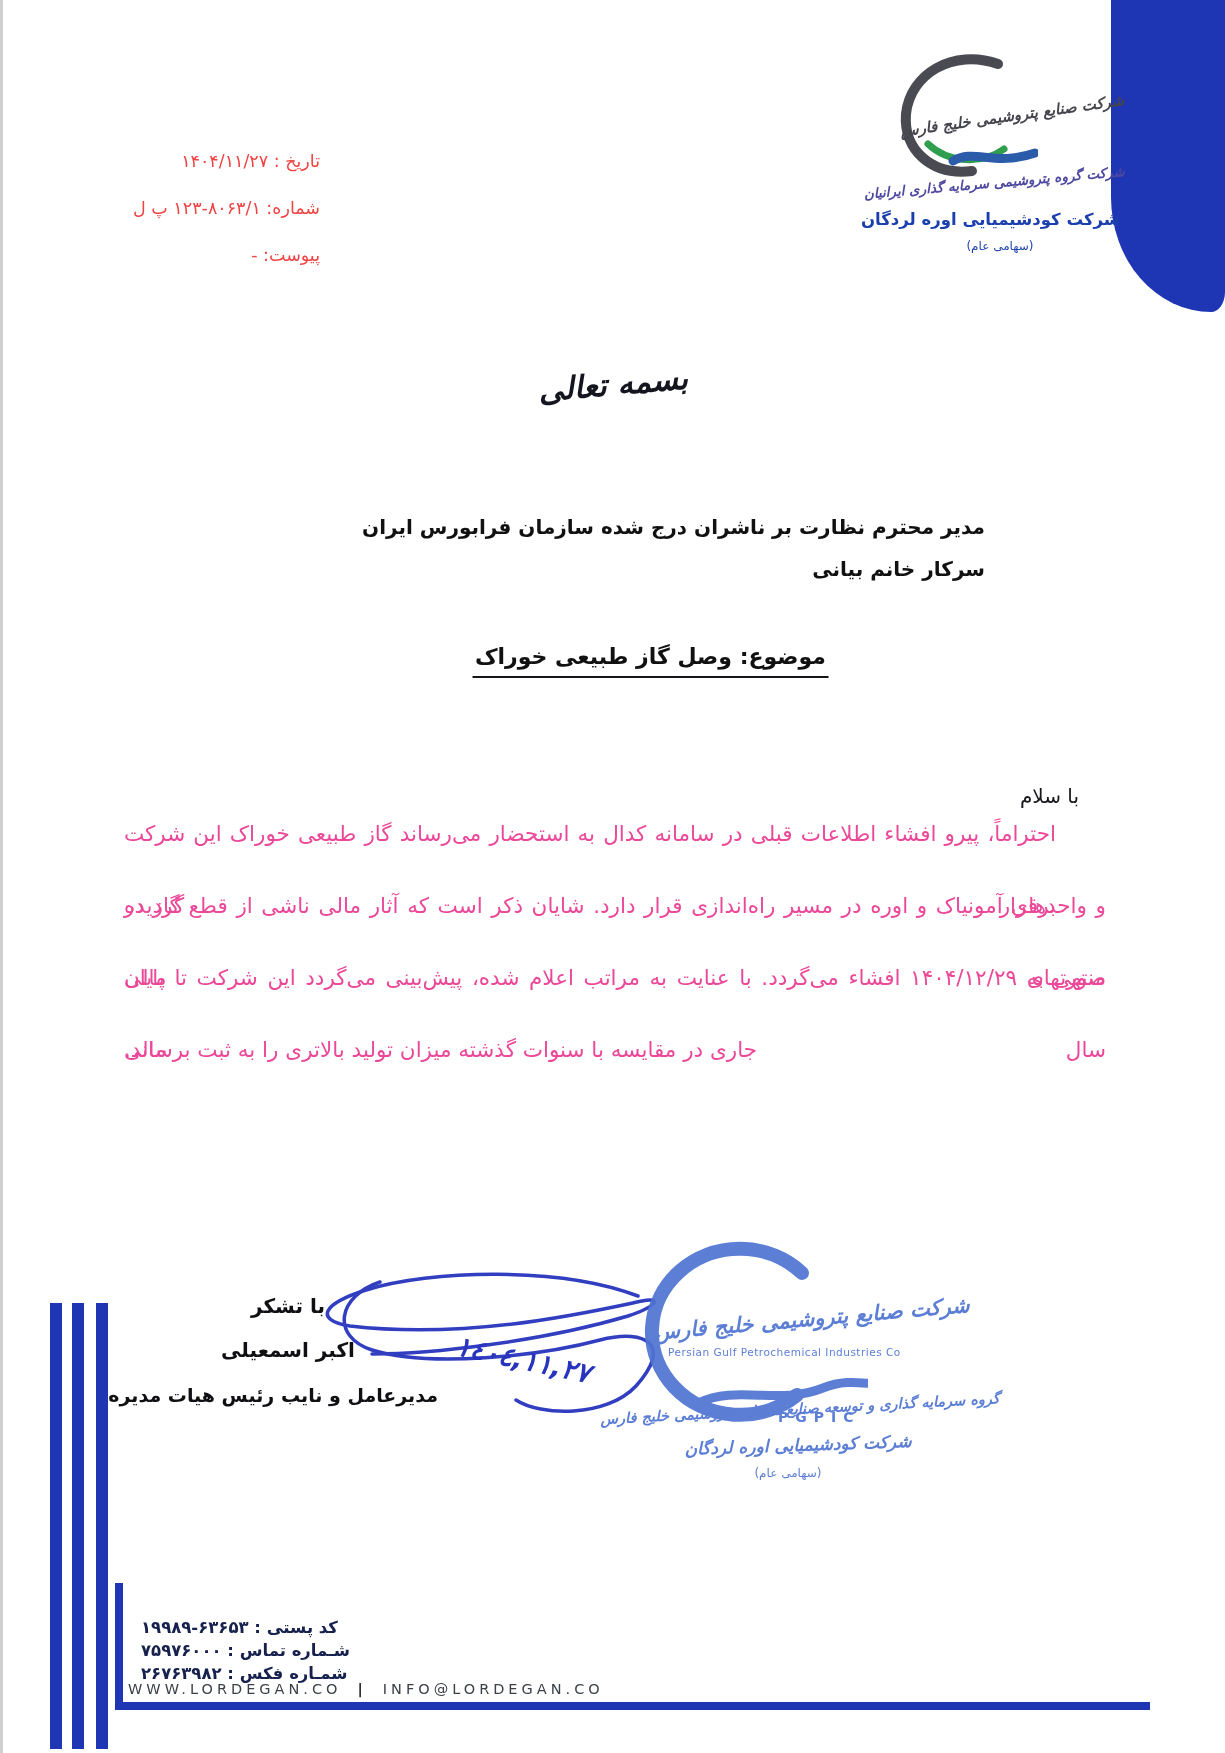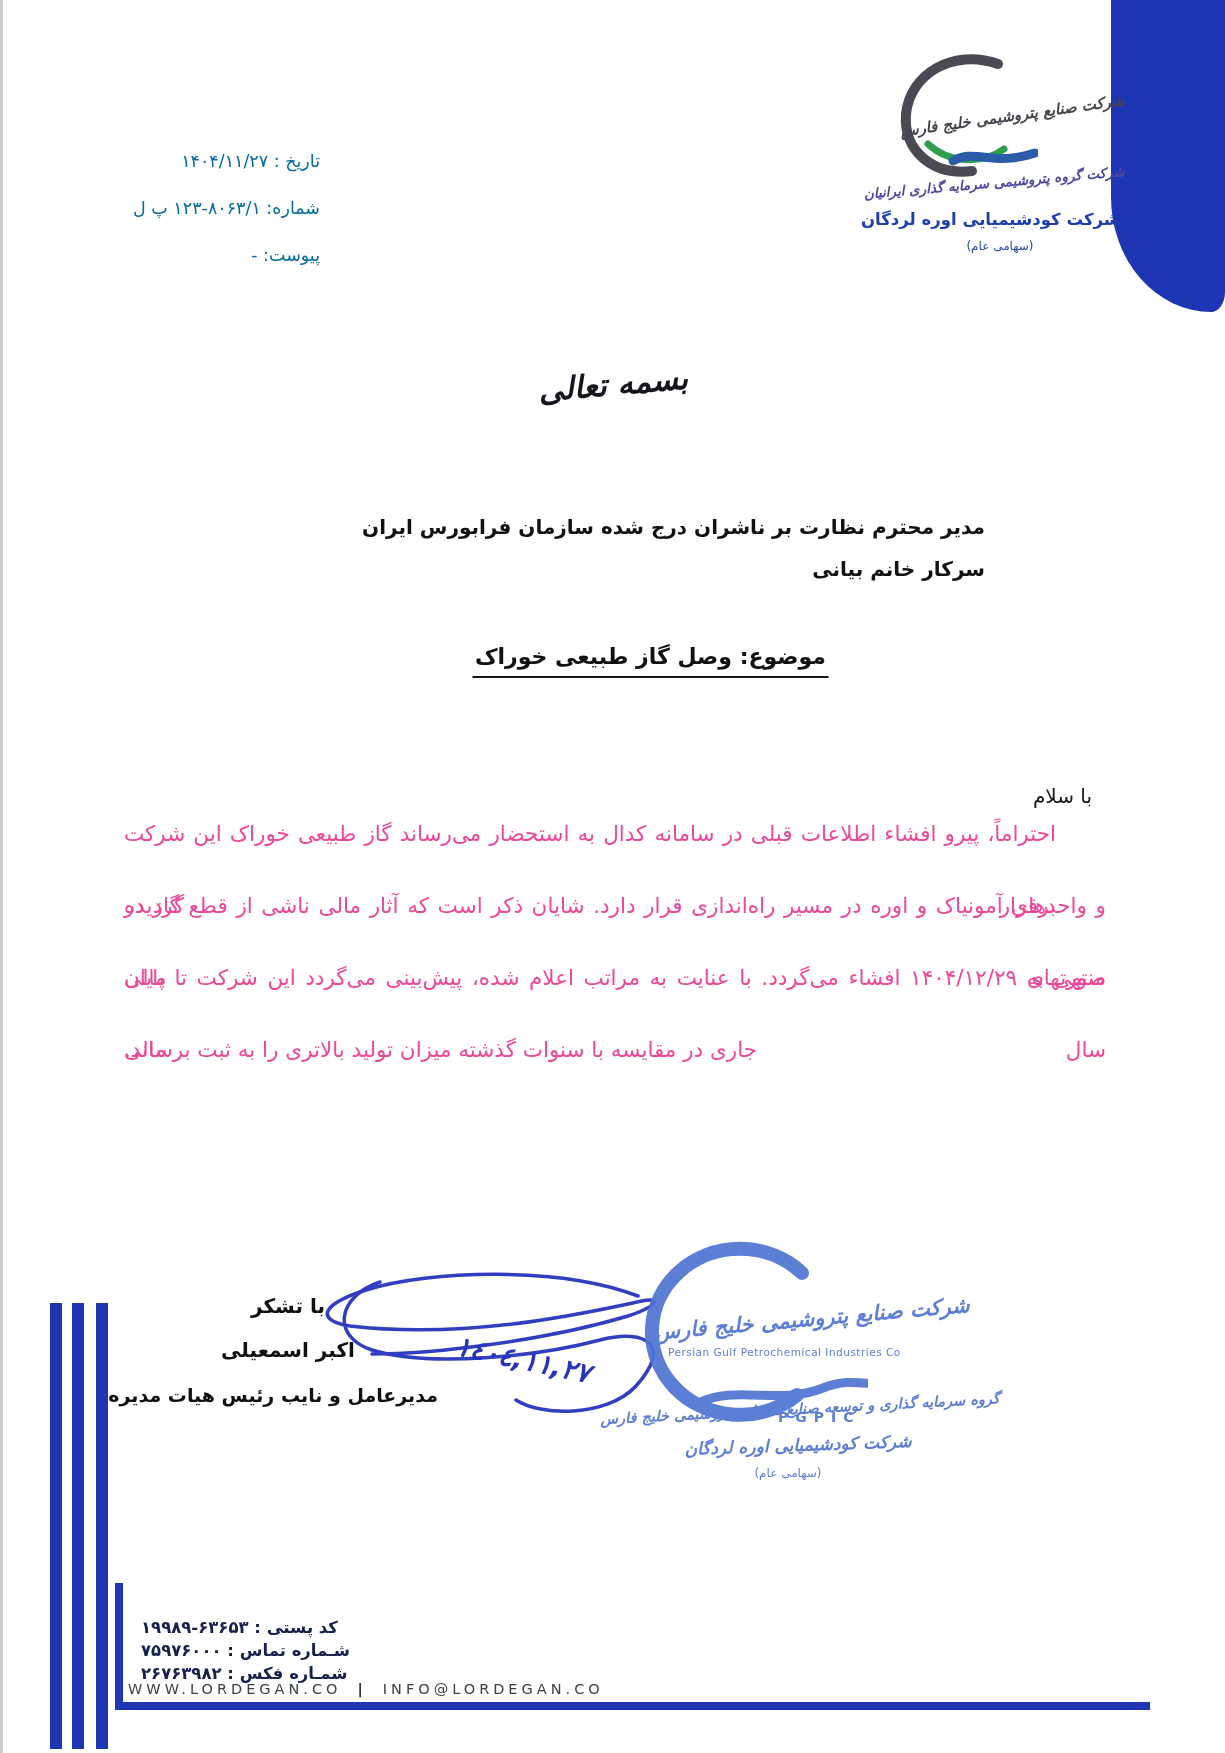--- a/index.html
+++ b/index.html
@@ -17,32 +17,32 @@
   .logo-l1{position:absolute;left:40px;top:58px;width:215px;font-size:15px;font-style:italic;
            font-weight:600;color:#45454e;transform:rotate(-8deg);text-align:center;direction:rtl;white-space:nowrap;}
   .logo-l2{position:absolute;left:2px;top:126px;width:253px;font-size:13.5px;font-style:italic;
            font-weight:600;color:#4d48a0;transform:rotate(-5deg);text-align:center;direction:rtl;white-space:nowrap;}
   .logo-l3{position:absolute;left:10px;top:162px;width:240px;font-size:16.5px;font-weight:bold;
            color:#1b3fae;text-align:center;direction:rtl;white-space:nowrap;}
   .logo-l4{position:absolute;left:10px;top:191px;width:240px;font-size:12px;color:#2446b0;
            text-align:center;direction:rtl;}
   
   .hdr{left:120px;top:138px;width:200px;direction:rtl;text-align:right;font-size:17.5px;
-       line-height:47px;color:#0369a1;white-space:nowrap;}
+       line-height:47px;color:#ef4444;white-space:nowrap;}
   
   .besm{left:50%;top:366px;transform:translateX(-50%) rotate(-5deg);font-size:31px;font-weight:bold;
         font-style:italic;color:#15151f;direction:rtl;white-space:nowrap;}
   
   .recip{right:240px;top:506px;direction:rtl;text-align:right;font-weight:bold;font-size:20px;
          line-height:42px;color:#111;white-space:nowrap;}
   
   .subj{left:50%;top:644px;transform:translateX(-50%);direction:rtl;font-weight:bold;font-size:22px;
         color:#111;white-space:nowrap;border-bottom:2.5px solid #15151a;padding:0 3px 7px 3px;margin-left:38px;}
   
-  .salu{right:133px;top:784px;direction:rtl;font-size:20px;color:#17171c;}
+  .salu{right:146px;top:784px;direction:rtl;font-size:20px;color:#17171c;}
   
   .bodytxt{left:124px;top:798px;width:982px;direction:rtl;font-size:21.5px;color:#ec4899;}
   .bl{height:72px;line-height:72px;white-space:nowrap;}
   .jl{text-align:justify;text-align-last:justify;white-space:normal;height:72px;overflow:visible;}
   .ind{padding-right:50px;}
   .last{text-align:left;}
   
   .sig{left:138px;top:1284px;width:300px;direction:rtl;text-align:center;color:#101014;}
   .sig-thanks{font-size:20px;font-weight:bold;line-height:44px;}
   .sig-name{font-size:20px;font-weight:bold;line-height:44px;}

